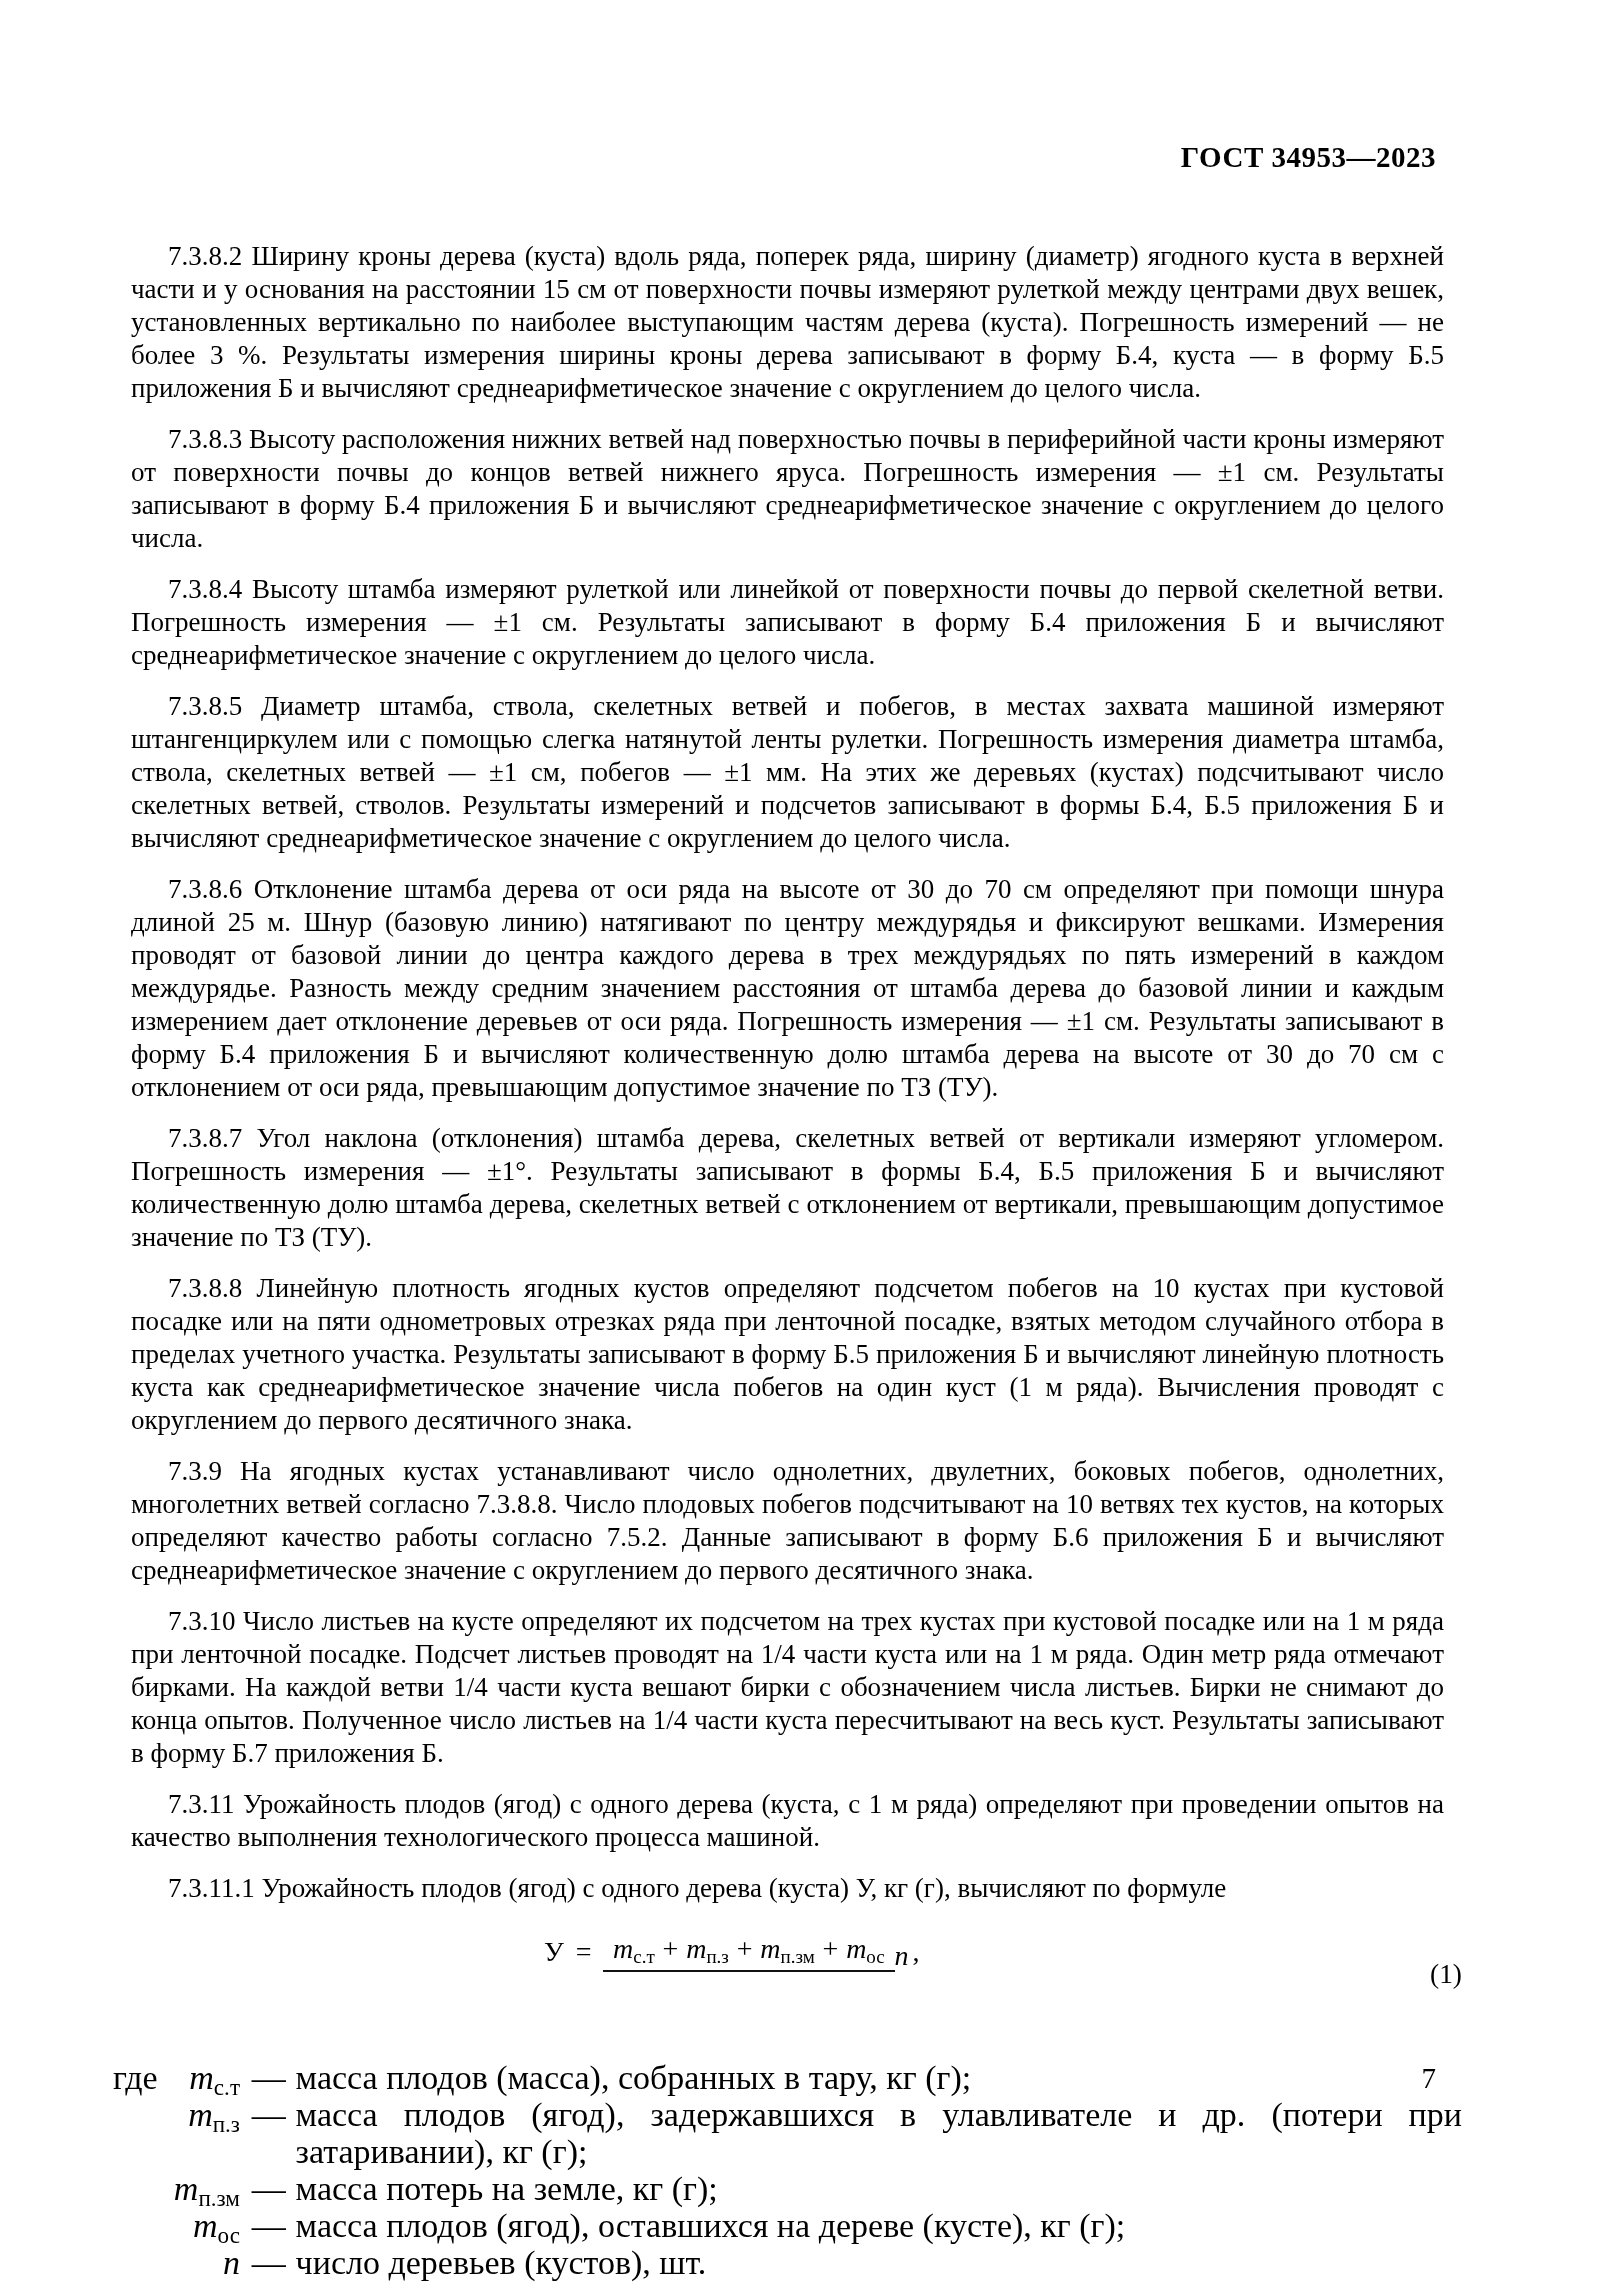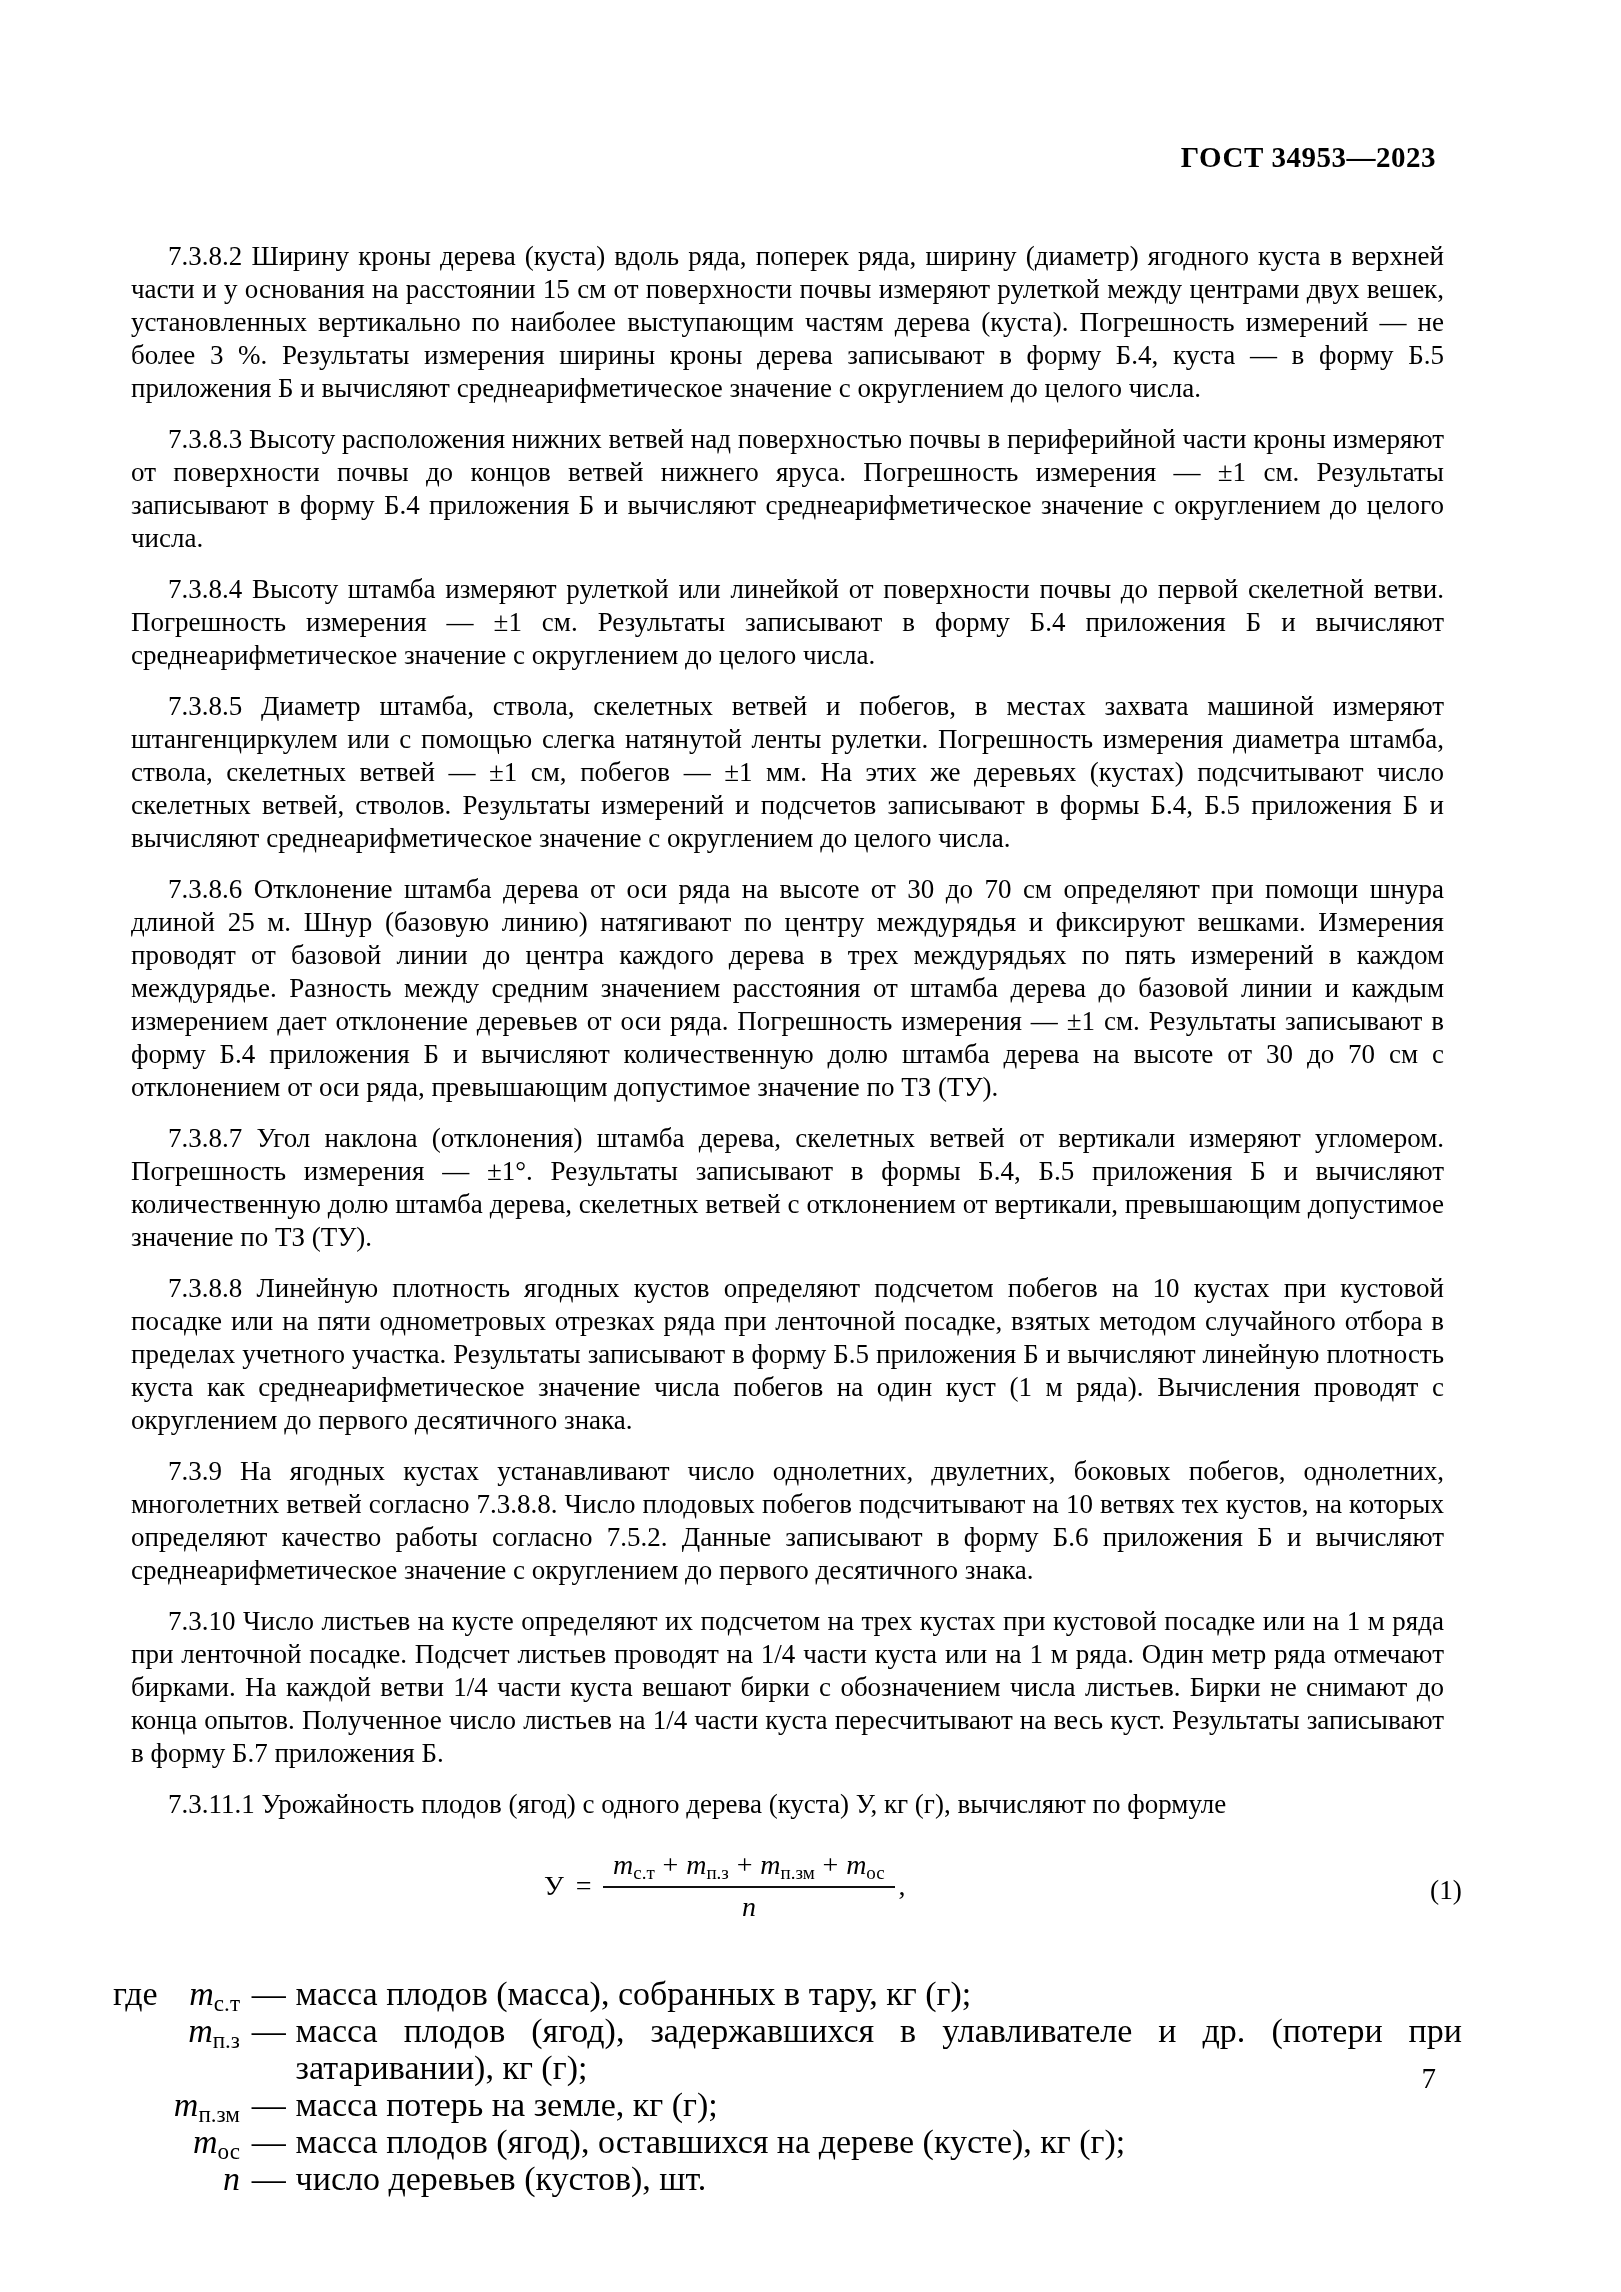--- a/index.html
+++ b/index.html
@@ -58,22 +58,21 @@
     left: 431px;
     top: 9.8px;
     display: flex;
     align-items: center;
     font-size: 28px;
     line-height: 1.15;
   }
   .f-eq { margin: 0 11.8px; }
   .frac {
     display: inline-flex;
-    flex-direction: column;
-    align-items: center;
+    align-items: flex-end;
     text-align: center;
   }
   .frac .num {
     padding: 0 9.8px 4.9px 9.8px;
     border-bottom: 2.5px solid #111111;
     white-space: nowrap;
   }
   .frac .den { padding-top: 2.9px; }
   .op { margin: 0 7.8px; }
   .f-comma { margin-left: 3.9px; align-self: center; }
@@ -113,20 +112,21 @@
   <div class="content">
     <p>7.3.8.2 Ширину кроны дерева (куста) вдоль ряда, поперек ряда, ширину (диаметр) ягодного куста в верхней части и у основания на расстоянии 15 см от поверхности почвы измеряют рулеткой между центрами двух вешек, установленных вертикально по наиболее выступающим частям дерева (куста). Погрешность измерений — не более 3 %. Результаты измерения ширины кроны дерева записывают в форму Б.4, куста — в форму Б.5 приложения Б и вычисляют среднеарифметическое значение с округлением до целого числа.</p>
     <p>7.3.8.3 Высоту расположения нижних ветвей над поверхностью почвы в периферийной части кроны измеряют от поверхности почвы до концов ветвей нижнего яруса. Погрешность измерения — ±1 см. Результаты записывают в форму Б.4 приложения Б и вычисляют среднеарифметическое значение с округлением до целого числа.</p>
     <p>7.3.8.4 Высоту штамба измеряют рулеткой или линейкой от поверхности почвы до первой скелетной ветви. Погрешность измерения — ±1 см. Результаты записывают в форму Б.4 приложения Б и вычисляют среднеарифметическое значение с округлением до целого числа.</p>
     <p>7.3.8.5 Диаметр штамба, ствола, скелетных ветвей и побегов, в местах захвата машиной измеряют штангенциркулем или с помощью слегка натянутой ленты рулетки. Погрешность измерения диаметра штамба, ствола, скелетных ветвей — ±1 см, побегов — ±1 мм. На этих же деревьях (кустах) подсчитывают число скелетных ветвей, стволов. Результаты измерений и подсчетов записывают в формы Б.4, Б.5 приложения Б и вычисляют среднеарифметическое значение с округлением до целого числа.</p>
     <p>7.3.8.6 Отклонение штамба дерева от оси ряда на высоте от 30 до 70 см определяют при помощи шнура длиной 25 м. Шнур (базовую линию) натягивают по центру междурядья и фиксируют вешками. Измерения проводят от базовой линии до центра каждого дерева в трех междурядьях по пять измерений в каждом междурядье. Разность между средним значением расстояния от штамба дерева до базовой линии и каждым измерением дает отклонение деревьев от оси ряда. Погрешность измерения — ±1 см. Результаты записывают в форму Б.4 приложения Б и вычисляют количественную долю штамба дерева на высоте от 30 до 70 см с отклонением от оси ряда, превышающим допустимое значение по ТЗ (ТУ).</p>
     <p>7.3.8.7 Угол наклона (отклонения) штамба дерева, скелетных ветвей от вертикали измеряют угломером. Погрешность измерения — ±1°. Результаты записывают в формы Б.4, Б.5 приложения Б и вычисляют количественную долю штамба дерева, скелетных ветвей с отклонением от вертикали, превышающим допустимое значение по ТЗ (ТУ).</p>
     <p>7.3.8.8 Линейную плотность ягодных кустов определяют подсчетом побегов на 10 кустах при кустовой посадке или на пяти однометровых отрезках ряда при ленточной посадке, взятых методом случайного отбора в пределах учетного участка. Результаты записывают в форму Б.5 приложения Б и вычисляют линейную плотность куста как среднеарифметическое значение числа побегов на один куст (1 м ряда). Вычисления проводят с округлением до первого десятичного знака.</p>
     <p>7.3.9 На ягодных кустах устанавливают число однолетних, двулетних, боковых побегов, однолетних, многолетних ветвей согласно 7.3.8.8. Число плодовых побегов подсчитывают на 10 ветвях тех кустов, на которых определяют качество работы согласно 7.5.2. Данные записывают в форму Б.6 приложения Б и вычисляют среднеарифметическое значение с округлением до первого десятичного знака.</p>
     <p>7.3.10 Число листьев на кусте определяют их подсчетом на трех кустах при кустовой посадке или на 1 м ряда при ленточной посадке. Подсчет листьев проводят на 1/4 части куста или на 1 м ряда. Один метр ряда отмечают бирками. На каждой ветви 1/4 части куста вешают бирки с обозначением числа листьев. Бирки не снимают до конца опытов. Полученное число листьев на 1/4 части куста пересчитывают на весь куст. Результаты записывают в форму Б.7 приложения Б.</p>
+    <p>7.3.11 Урожайность плодов (ягод) с одного дерева (куста, с 1 м ряда) определяют при проведении опытов на качество выполнения технологического процесса машиной.</p>
     <p>7.3.11.1 Урожайность плодов (ягод) с одного дерева (куста) У, кг (г), вычисляют по формуле</p>
 
     <div class="formula-block">
       <div class="formula">
         <span>У</span>
         <span class="f-eq">=</span>
         <span class="frac">
           <span class="num"><i>m</i><sub class="vsub">с.т</sub><span class="op">+</span><i>m</i><sub class="vsub">п.з</sub><span class="op">+</span><i>m</i><sub class="vsub">п.зм</sub><span class="op">+</span><i>m</i><sub class="vsub">ос</sub></span>
           <span class="den"><i>n</i></span>
         </span>

